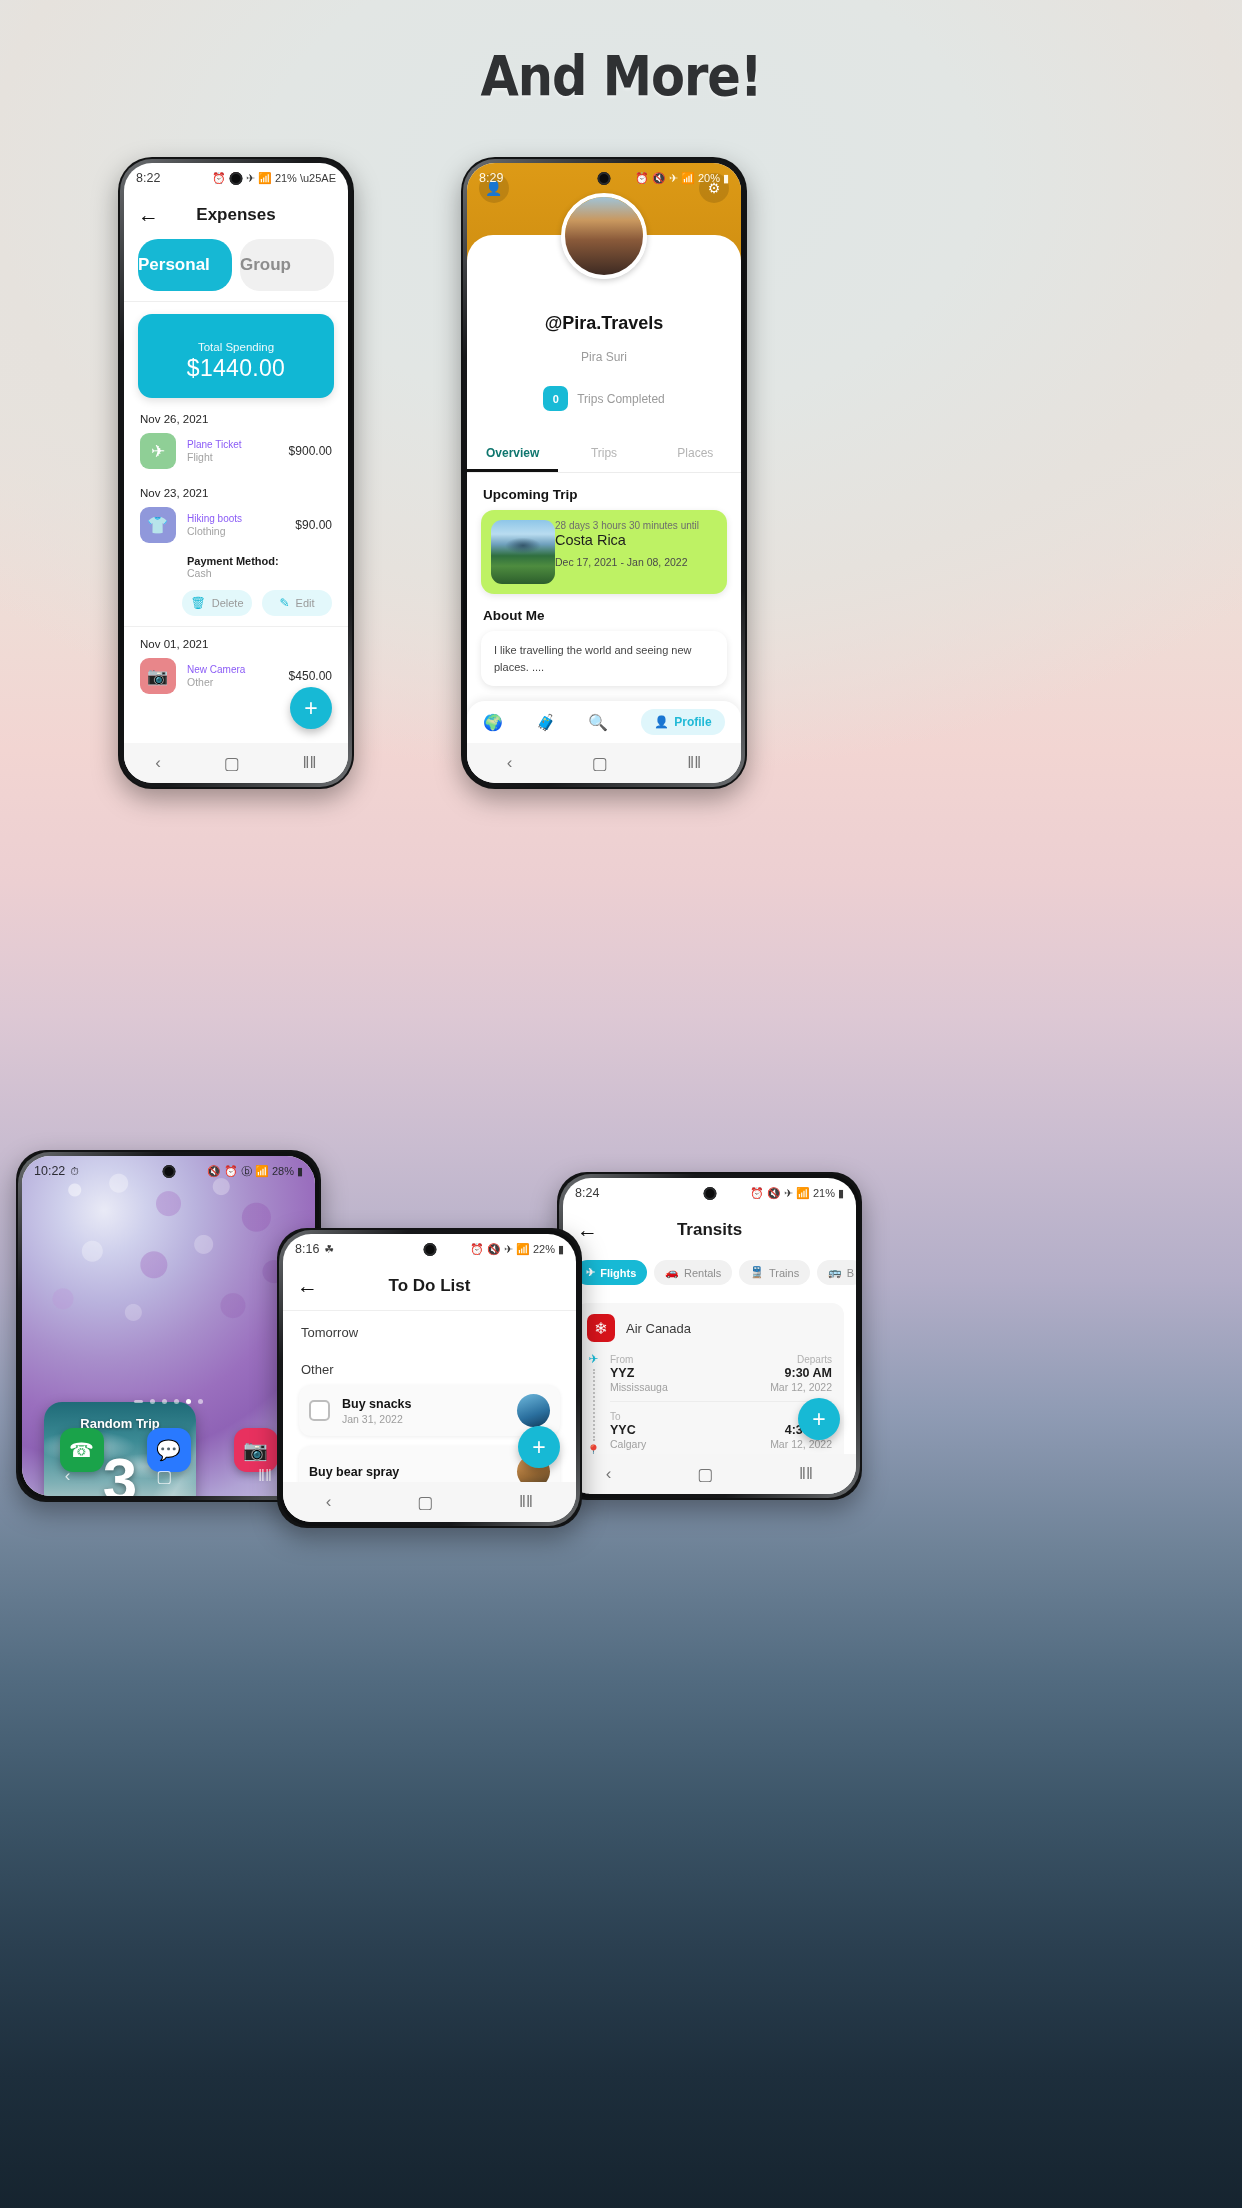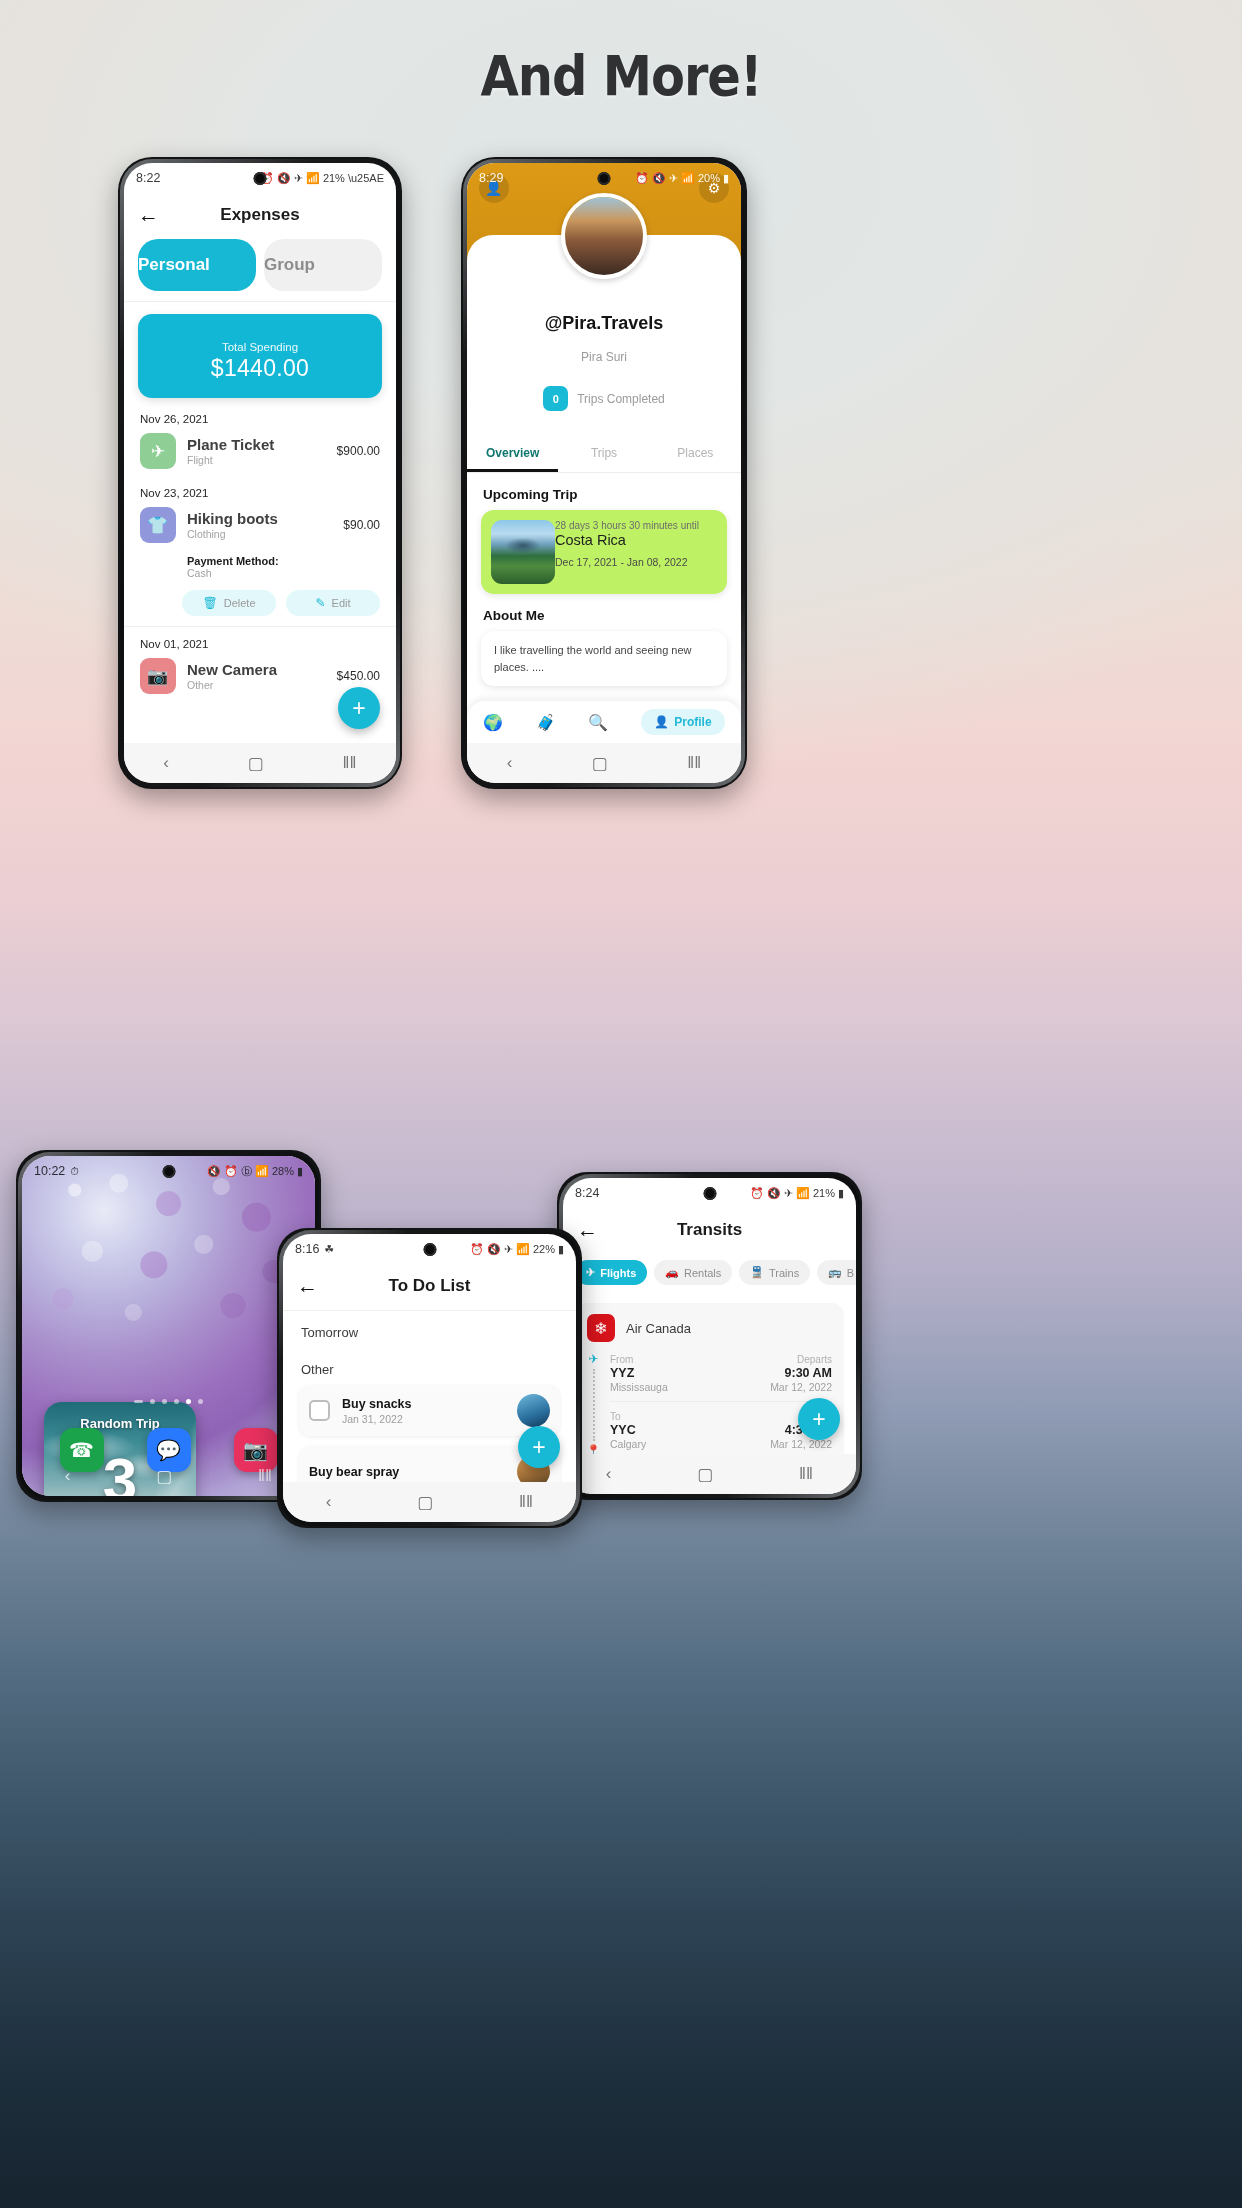--- a/index.html
+++ b/index.html
@@ -72,21 +72,21 @@
   .total-card { margin:12px 14px 4px; background:#11b7d4; border-radius:14px;
                 padding:27px 0 16px; text-align:center; color:#fff;
                 box-shadow:0 3px 8px rgba(0,0,0,.12); }
   .total-card .lbl { font-size:11.5px; opacity:.92; }
   .total-card .amt { font-size:23px; font-weight:400; margin-top:2px; letter-spacing:.3px; }
   .date-hd { font-size:11.5px; color:#262626; padding:11px 16px 5px; }
   .exp-row { display:flex; align-items:center; padding:3px 16px 7px; gap:11px; }
   .exp-ico { width:36px; height:36px; border-radius:9px; display:flex;
              align-items:center; justify-content:center; color:#fff; font-size:17px; flex:0 0 auto; }
   .exp-mid { flex:1; }
-  .exp-name { font-size:15px; font-weight:700; color:#404040; }
+  .exp-name { font-size:10px; font-weight:400; color:#8b5cf6; }
   .exp-cat { font-size:10.5px; color:#a3a3a3; margin-top:1px; }
   .exp-amt { font-size:12px; color:#2b2b2b; font-weight:500; }
   .pay-block { padding:5px 16px 2px 63px; }
   .pay-lbl { font-size:11px; font-weight:700; color:#1b1b1b; }
   .pay-val { font-size:10.5px; color:#a0a0a0; }
   .act-row { display:flex; gap:10px; padding:9px 16px 10px 58px; border-bottom:1px solid #efefef; }
   .pill { flex:1; background:#e3f8fb; border-radius:16px; padding:6px 0; text-align:center;
           font-size:11px; color:#9a9a9a; display:flex; align-items:center;
           justify-content:center; gap:6px; }
   .pill .i { color:#16b8d4; font-size:12px; }
@@ -222,21 +222,21 @@
   .img-av1 { background:linear-gradient(160deg,#d8923f,#8b5a2b 55%,#3e2a18); }
   .img-av2 { background:linear-gradient(160deg,#6fb9dd,#2a6f9e 60%,#123a5a); }
   .img-av3 { background:linear-gradient(160deg,#e0a05a,#9b6b35 55%,#4a3a22); }
   .img-prof { background:linear-gradient(180deg,#9fc3d8 0%,#c9985f 30%,#8a5a3a 55%,#3d2a22 100%); }
 </style>
 </head>
 <body>
 
 <div class="page-title">And More!</div>
 
-<div class="phone" style="left:118px; top:157px; width:284px; height:632px;">
+<div class="phone" style="left:118px; top:157px; width:236px; height:632px;">
   <div class="bezel"></div>
   <div class="screen">
     <div class="punch"></div>
     <div class="statusbar">
       <span>8:22</span>
       <span class="right">
         <span class="sb-ico">⏰ 🔇 ✈ 📶</span>
         <span>21%</span>
         <span>\u25AE</span>
       </span>

